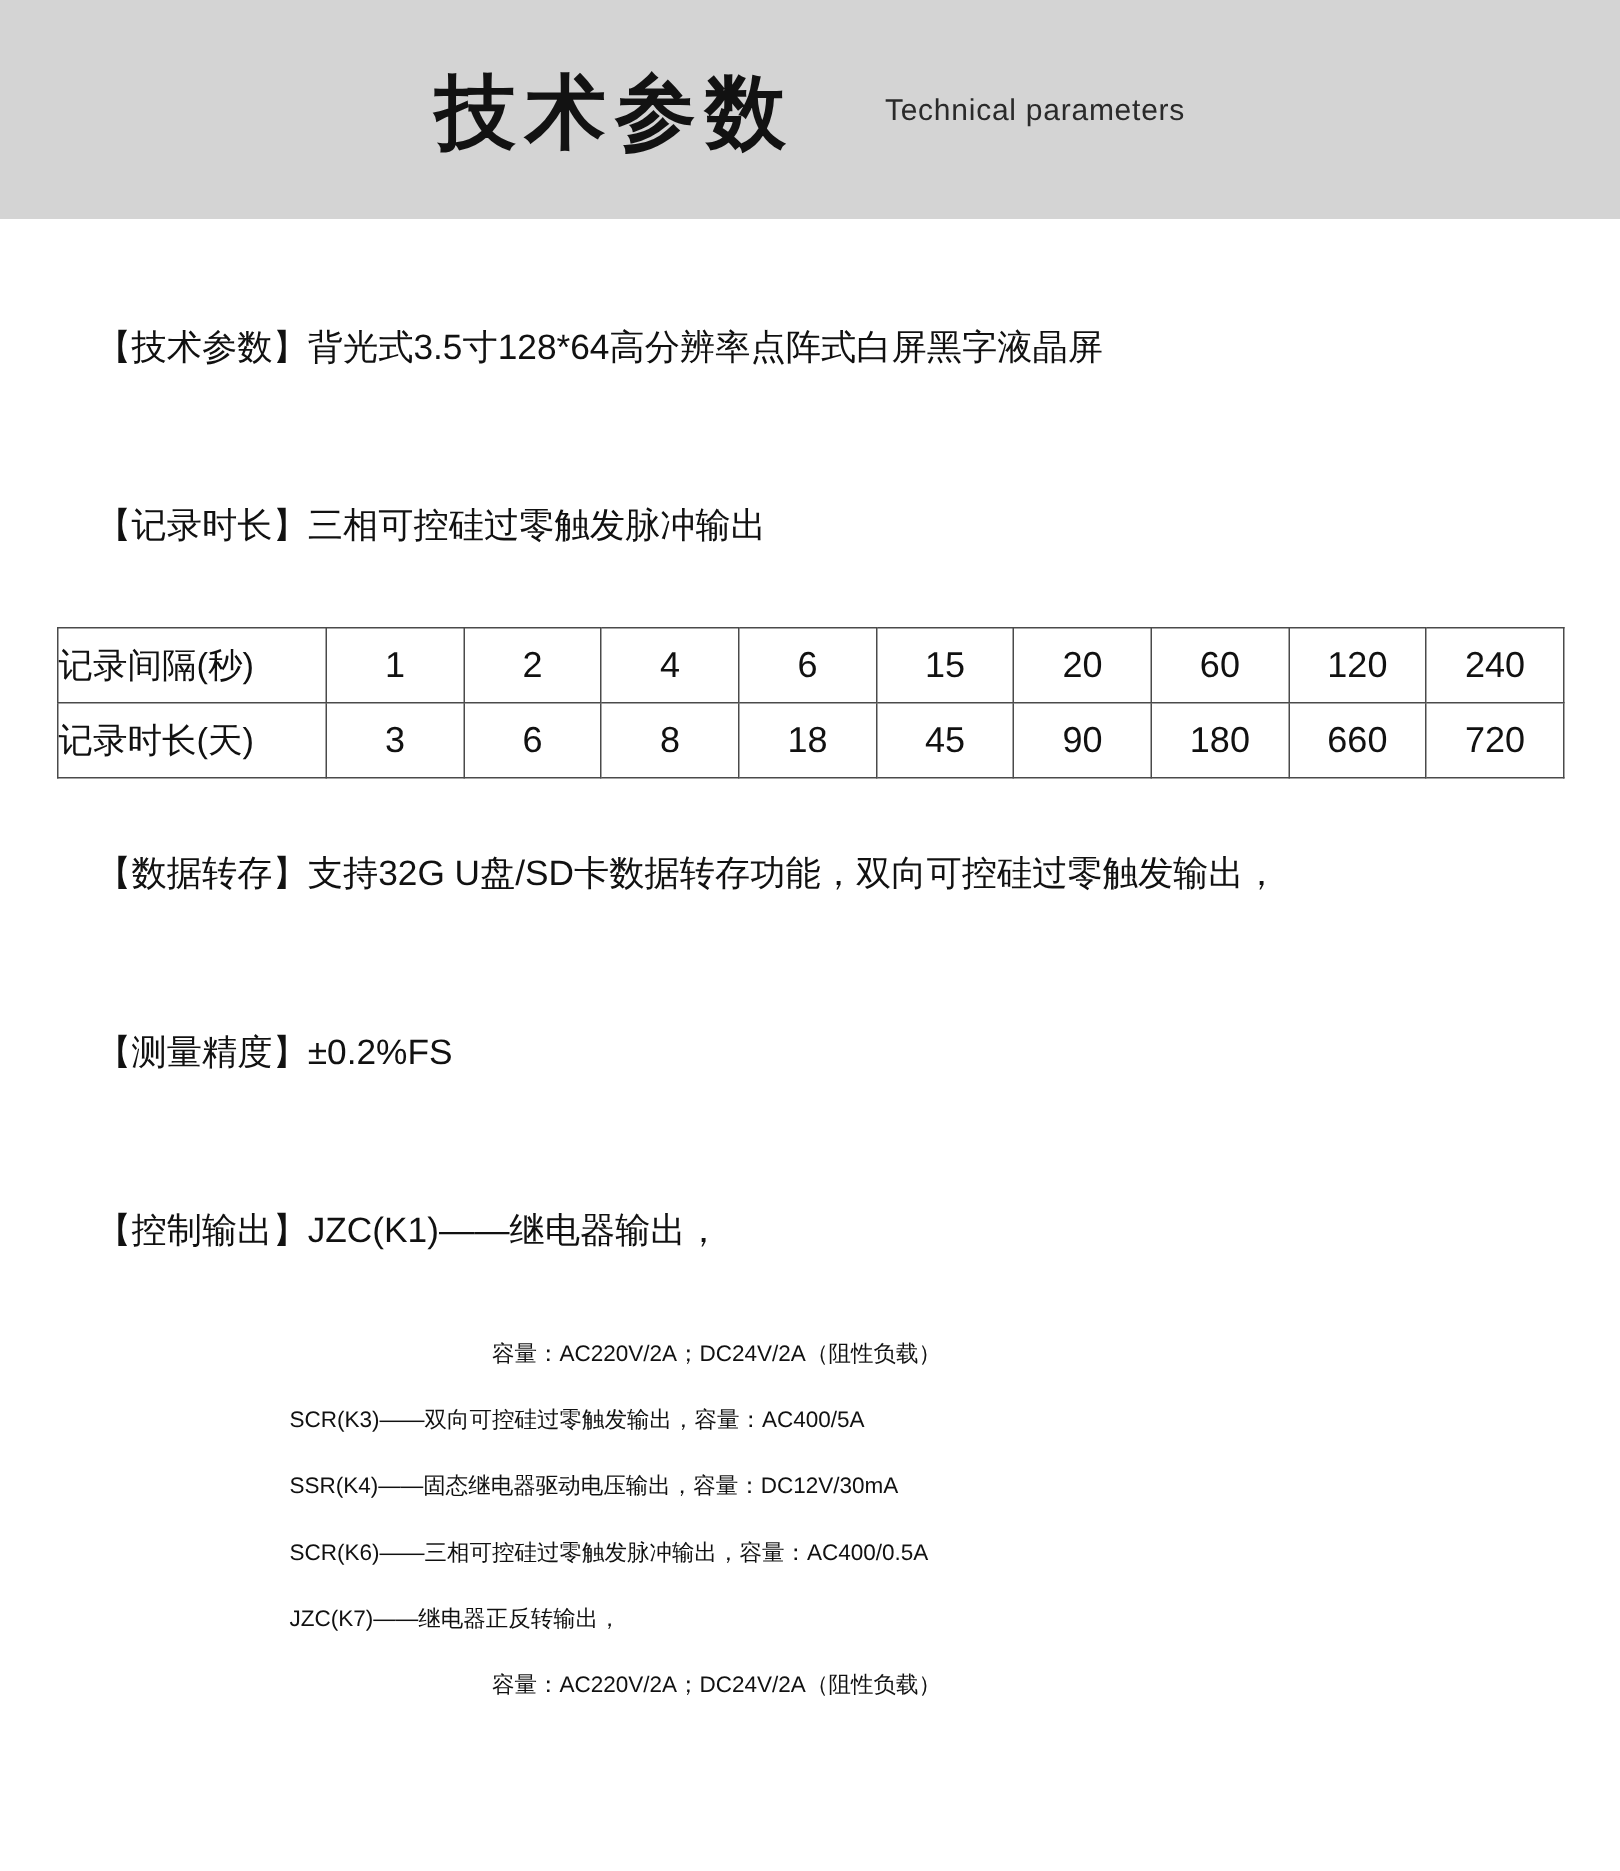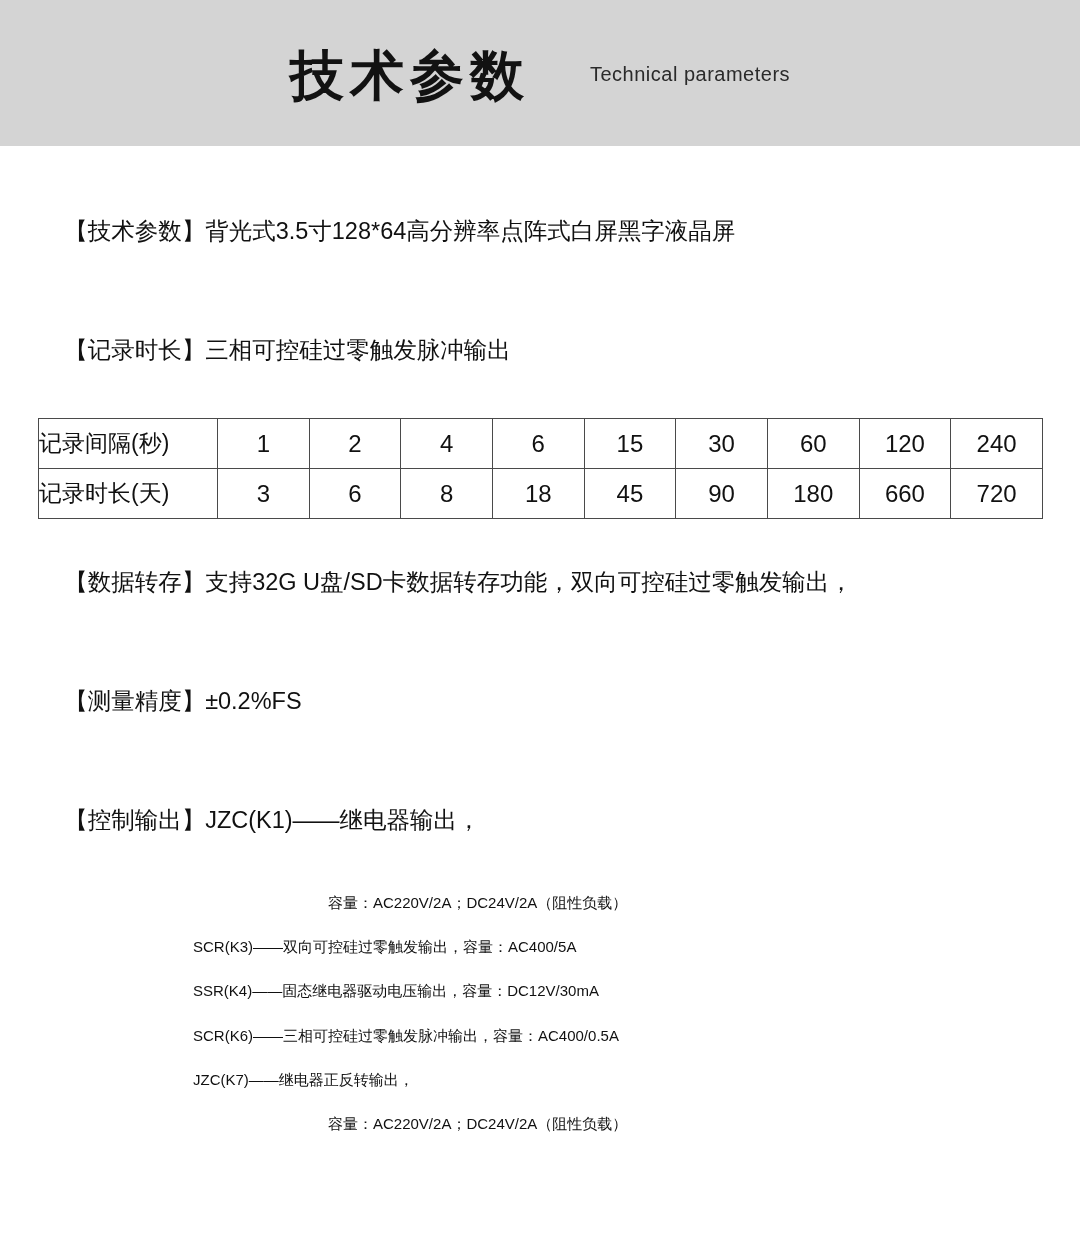--- a/index.html
+++ b/index.html
@@ -109,21 +109,21 @@
 
   <table class="rec-table">
     <tbody>
         <tr>
       <td class="rowlabel">记录间隔(秒)</td>
       <td>1</td>
       <td>2</td>
       <td>4</td>
       <td>6</td>
       <td>15</td>
-      <td>30</td>
+      <td>20</td>
       <td>60</td>
       <td>120</td>
       <td>240</td>
     </tr>
     <tr>
       <td class="rowlabel">记录时长(天)</td>
       <td>3</td>
       <td>6</td>
       <td>8</td>
       <td>18</td>

